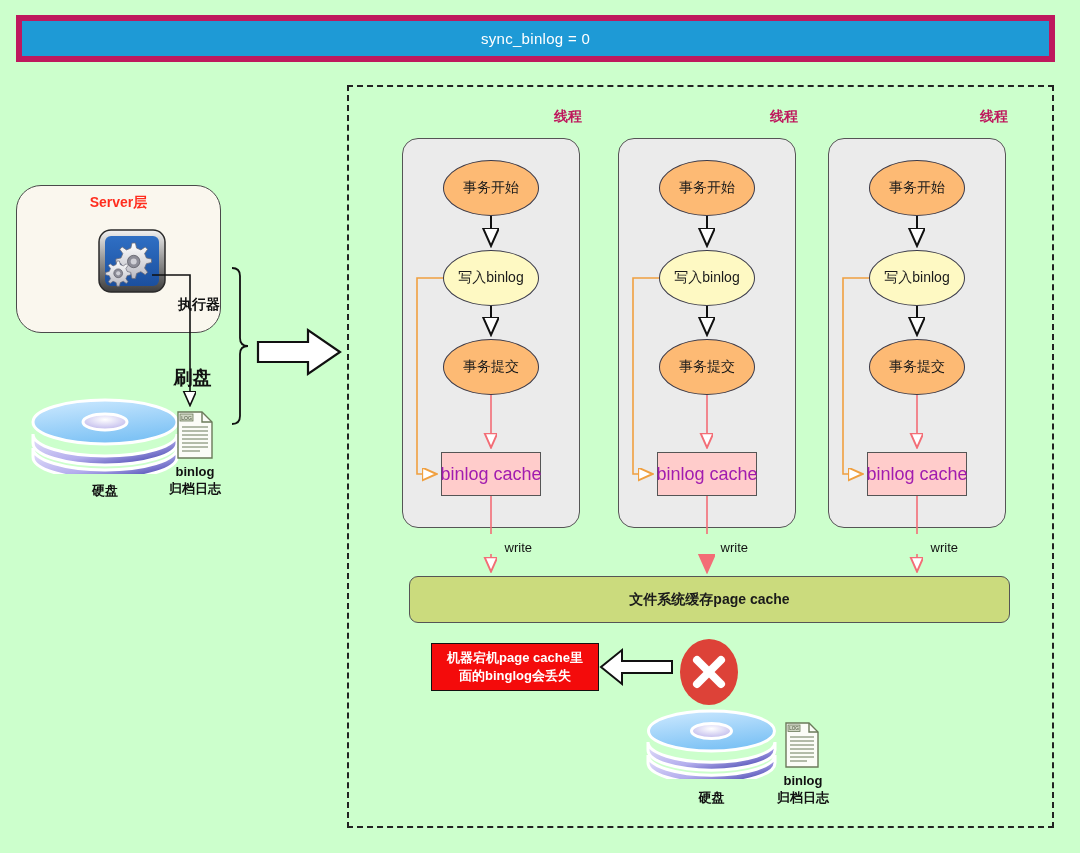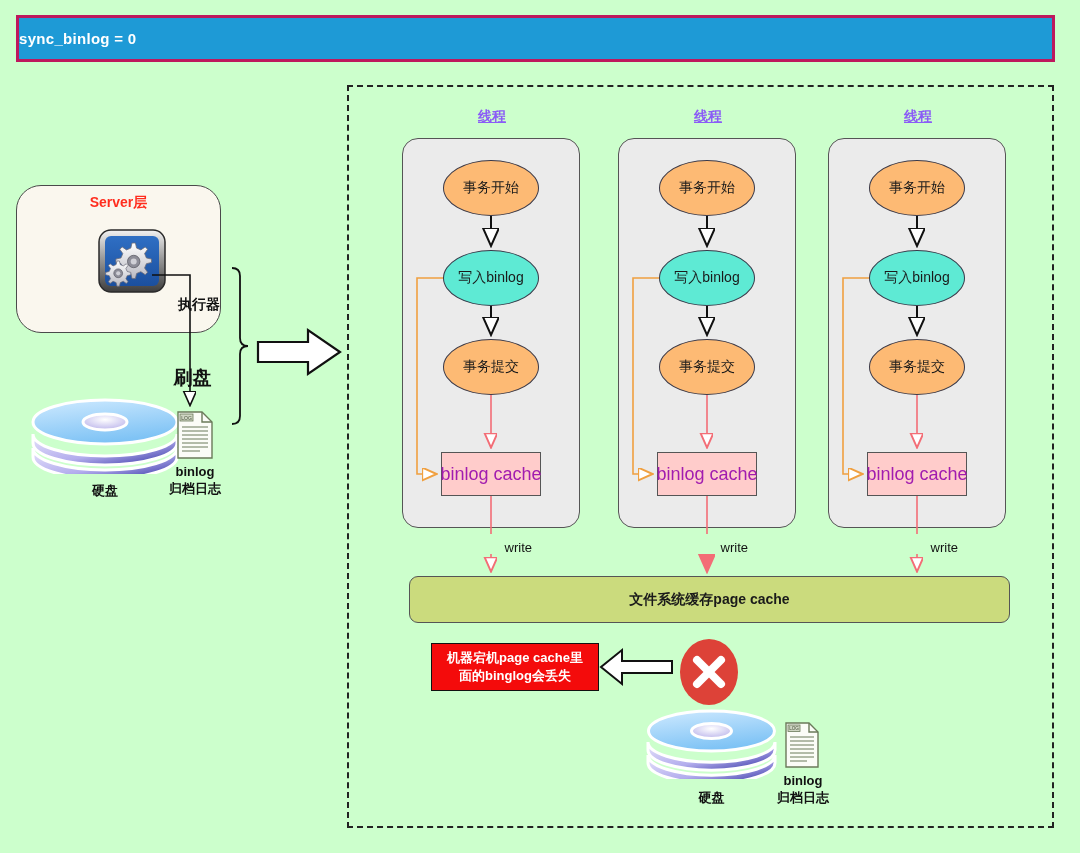--- a/index.html
+++ b/index.html
@@ -13,27 +13,26 @@
     position: relative;
   }
   .stage { position: absolute; inset: 0; }
 
   
   #banner {
     position: absolute;
     left: 16px; top: 15px;
     width: 1039px; height: 47px;
     background: #1e9ad6;
-    border: 3px solid #be185d;
-    box-sizing: border-box;
-    display: flex; align-items: center; justify-content: flex-start;
+    border: 6px solid #be185d;
+    box-sizing: border-box;
+    display: flex; align-items: center; justify-content: center;
     color: #ffffff;
     font-size: 15px;
     letter-spacing: .3px;
-    font-weight: bold;
   }
 
   
   #dashed-container {
     position: absolute;
     left: 347px; top: 85px;
     width: 707px; height: 743px;
     border: 2px dashed #222;
     box-sizing: border-box;
   }
@@ -81,43 +80,43 @@
     text-align: center; font-weight: bold; font-size: 13px; color: #111; line-height: 17px;
   }
   #flush-label {
     position: absolute; left: 155px; top: 365px; width: 75px;
     text-align: center; font-weight: bold; font-size: 19px; color: #111;
   }
 
   
   .thread-title {
     position: absolute;
-    width: 180px; text-align: center;
-    font-weight: bold; font-size: 14px; color: #8b5cf6; text-decoration: underline;
+    width: 180px; text-align: right;
+    font-weight: bold; font-size: 14px; color: #be185d;
   }
   .thread-box {
     position: absolute;
     width: 178px; height: 390px;
     background: #ebebeb;
     border: 1.5px solid #555;
     border-radius: 16px;
     box-sizing: border-box;
   }
   .node-ellipse {
     position: absolute;
     width: 96px; height: 56px;
     border-radius: 50%;
     border: 1.4px solid #3a3a4a;
     display: flex; align-items: center; justify-content: center;
     font-size: 14px; color: #1a1a1a;
     box-sizing: border-box;
     white-space: nowrap;
   }
   .node-blue { background: #fdba74; }
-  .node-orange { background: #5eead4; }
+  .node-orange { background: #fef9c3; }
   .node-rect {
     position: absolute;
     width: 100px; height: 44px;
     background: #ffcccb;
     border: 1.5px solid #555;
     display: flex; align-items: center; justify-content: center;
     font-size: 18px; color: #a21caf;
     box-sizing: border-box;
     white-space: nowrap;
   }

